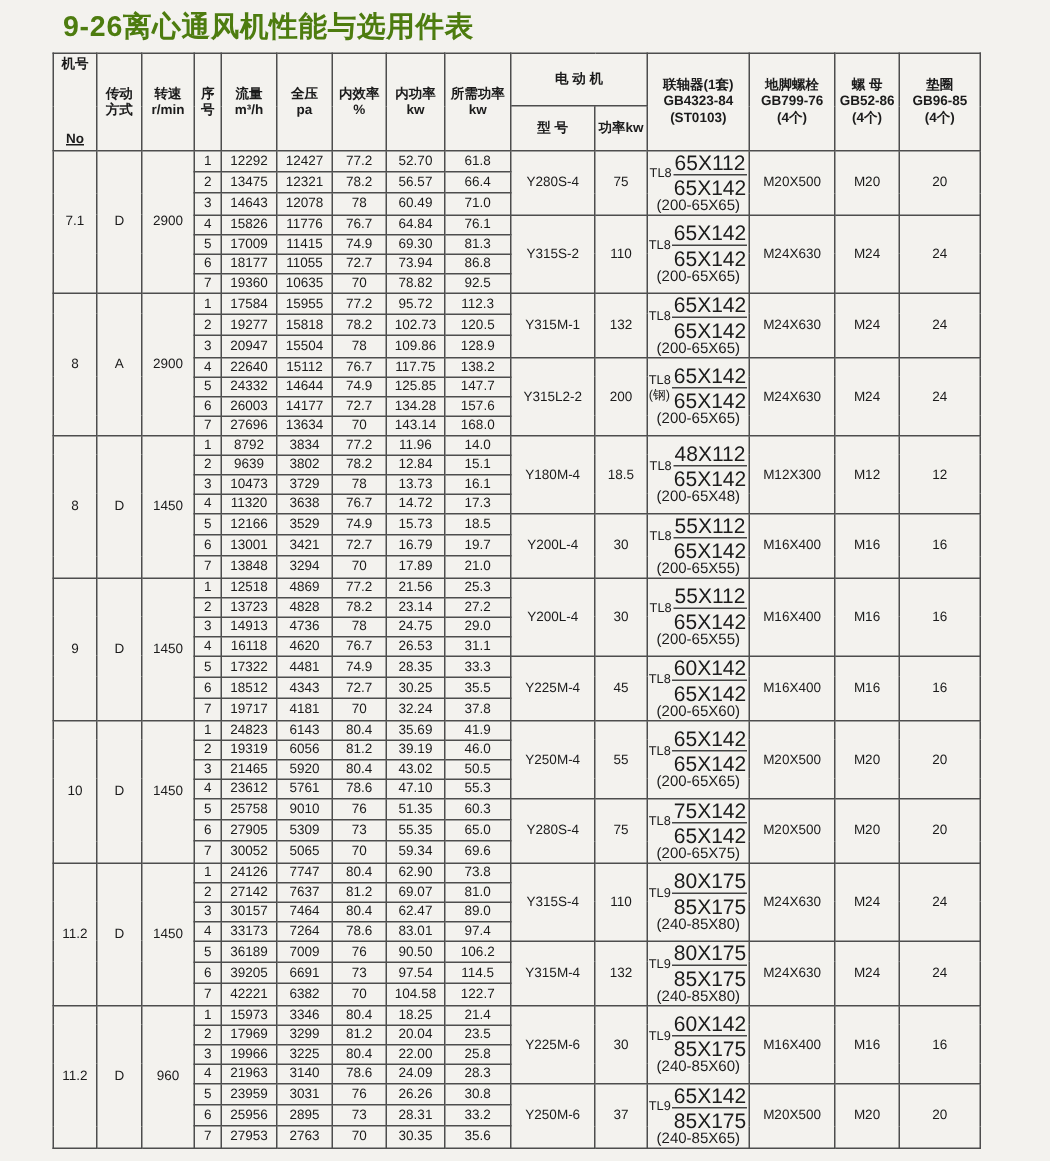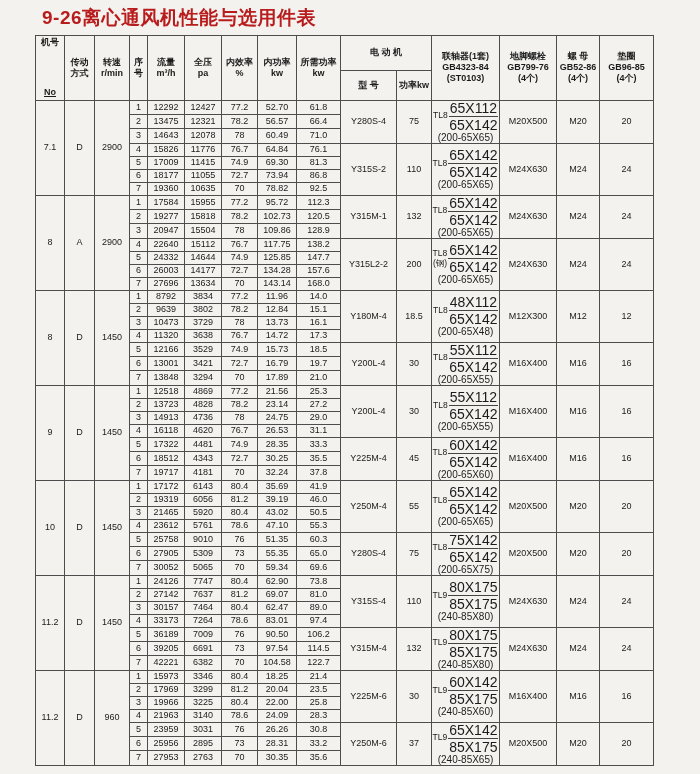--- a/index.html
+++ b/index.html
@@ -9,21 +9,21 @@
     background: #f3f2ee;
     font-family: "Liberation Sans", sans-serif;
     color: #1b1b1b;
     overflow: hidden;
   }
   .title {
     font-size: 19px;
     font-weight: bold;
     margin: 5px 0 4px 42px;
     letter-spacing: 0.5px;
-    color: #b91c1c;
+    color: #4d7c0f;
   }
   table.main {
     border-collapse: collapse;
     table-layout: fixed;
     margin-left: 35px;
     width: 618px;
     border: 1px solid #3b82f6;
   }
   th, td {
     border: 1px solid #4d4d4d;
@@ -46,21 +46,21 @@
   tbody td {
     font-size: 9px;
     line-height: 1;
     height: 13px;
     padding: 0 1px;
   }
   tbody td.grp { font-size: 9px; }
   
   .cp { display: flex; flex-direction: column; align-items: center; justify-content: center; line-height: 1; }
   .cp-main { display: flex; align-items: center; justify-content: center; }
-  .cp-pre { font-size: 8.5px; margin-right: 1px; text-align: right; line-height: 1.1; }
+  .cp-pre { font-size: 8.5px; margin-right: 1px; text-align: left; line-height: 1.1; }
   .cp-frac { display: inline-block; font-size: 14px; }
   .cp-top { display: block; border-bottom: 1px solid #444; padding: 0 1px 1px; }
   .cp-bot { display: block; padding-top: 1px; }
   .cp-sub { font-size: 10px; margin-top: 1px; }
 </style>
 </head>
 <body>
 
 <h1 class="title">9-26离心通风机性能与选用件表</h1>
 
@@ -518,21 +518,21 @@
         <td>4181</td>
         <td>70</td>
         <td>32.24</td>
         <td>37.8</td>
       </tr>
       <tr>
         <td rowspan="7">10</td>
         <td rowspan="7">D</td>
         <td rowspan="7">1450</td>
         <td>1</td>
-        <td>17172</td>
+        <td>24823</td>
         <td>6143</td>
         <td>80.4</td>
         <td>35.69</td>
         <td>41.9</td>
         <td rowspan="4" class="grp">Y250M-4</td>
         <td rowspan="4" class="grp">55</td>
         <td rowspan="4" class="grp">
           <div class="cp">
             <div class="cp-main">
               <span class="cp-pre">TL8</span>

